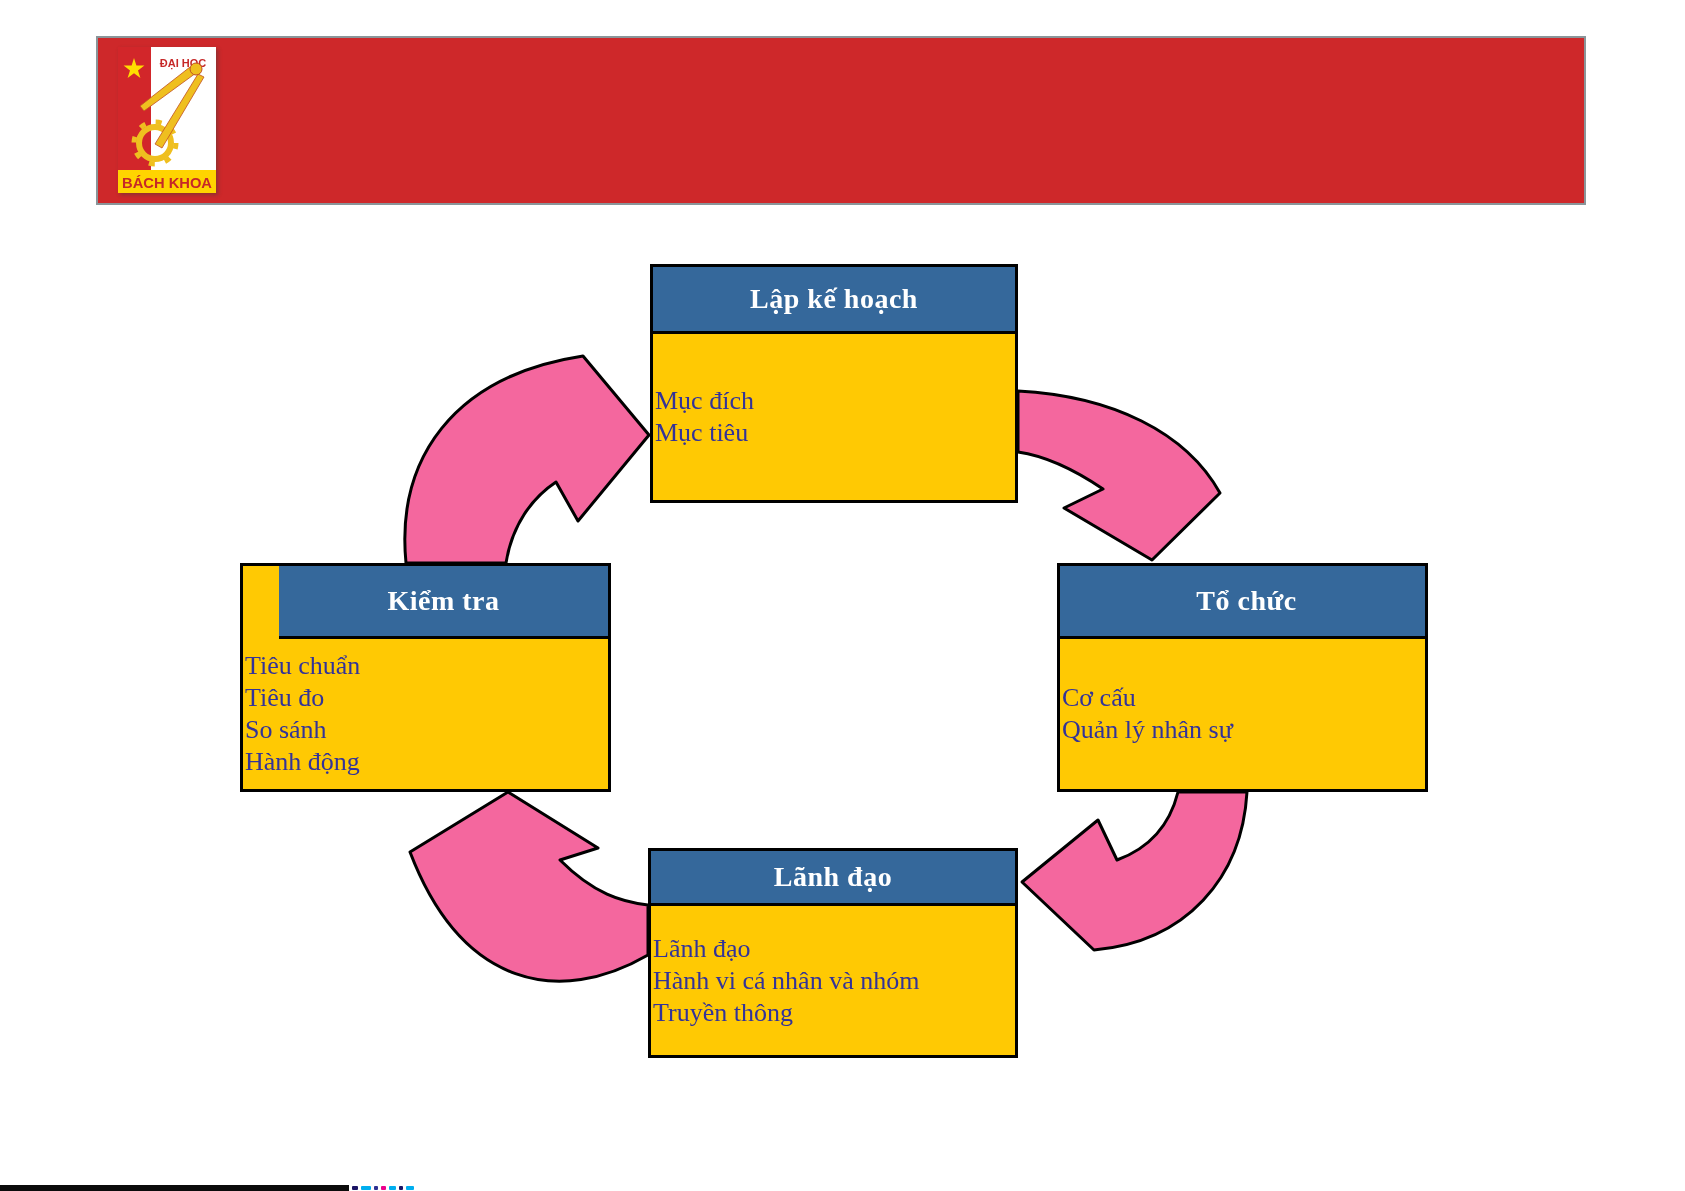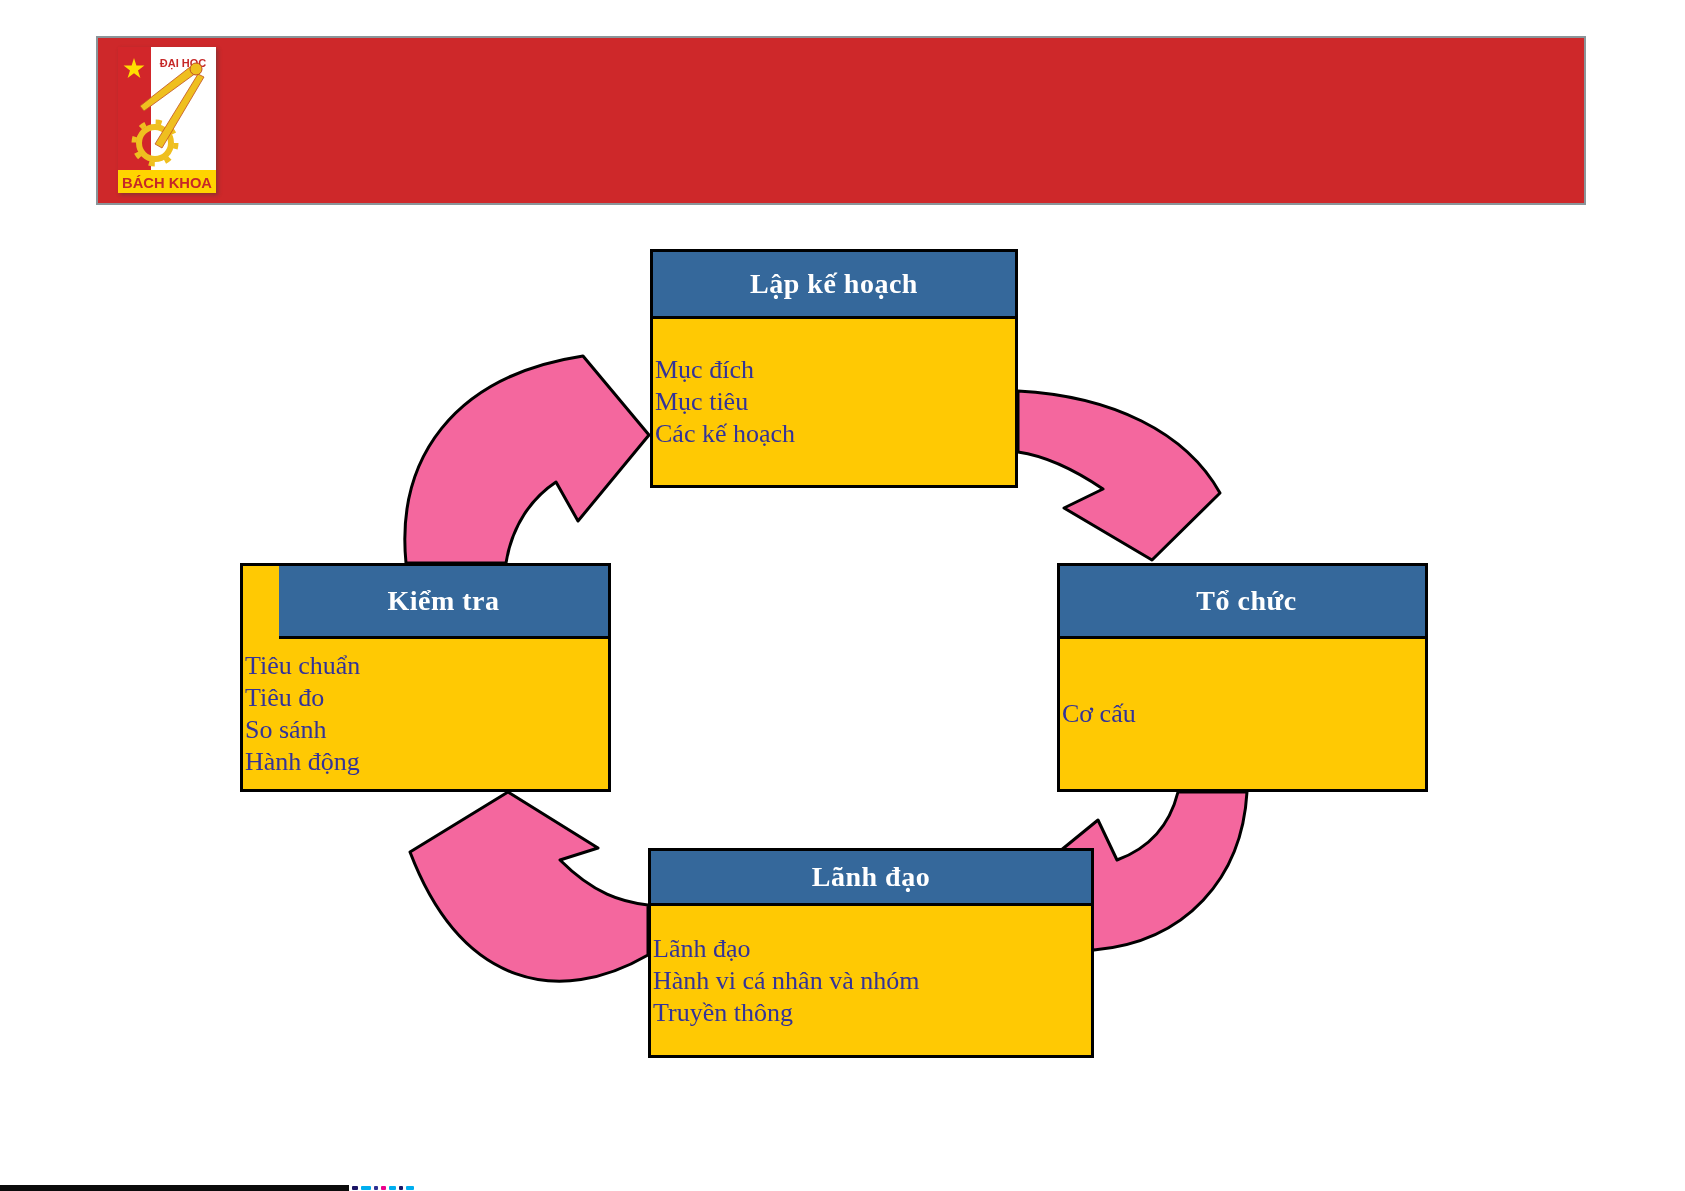--- a/index.html
+++ b/index.html
@@ -29,27 +29,27 @@
     color:#ffffff;display:flex;align-items:center;justify-content:center;
     font-weight:bold;font-size:28px;letter-spacing:.5px;
   }
   .box-body{
     display:flex;flex-direction:column;justify-content:center;
     padding-left:2px;color:#333399;font-size:26px;line-height:32px;
     height:calc(100% - var(--hh));
   }
   .box-line{white-space:nowrap;}
 
-  .box-planning   {left:650px; top:249px; width:368px; height:239px; --hh:67px;}
+  .box-planning   {left:650px; top:264px; width:368px; height:239px; --hh:67px;}
   .box-planning   .box-header{height:67px;}
   .box-organizing {left:1057px;top:563px; width:371px; height:229px; --hh:73px;}
   .box-organizing .box-header{height:73px;padding-left:8px;}
   .box-controlling{left:240px; top:563px; width:371px; height:229px; --hh:73px;}
   .box-controlling.box .box-header{height:73px;margin-left:36px;}
-  .box-leading    {left:648px; top:848px; width:446px; height:210px; --hh:55px;}
+  .box-leading    {left:648px; top:848px; width:370px; height:210px; --hh:55px;}
   .box-leading    .box-header{height:55px;}
 
   
   .arrow-layer{position:absolute;left:0;top:0;width:1685px;height:1191px;pointer-events:none;}
   .arrow-layer path{fill:#F4679E;stroke:#000;stroke-width:3;stroke-linejoin:round;}
 
   
   .footer-bar{position:absolute;left:0;top:1185px;width:349px;height:6px;background:#0b0b0b;}
   .footer-glitch{position:absolute;left:352px;top:1185px;height:6px;display:flex;gap:3px;align-items:center;}
   .footer-glitch i{display:block;height:4px;border-radius:1px;}
@@ -82,30 +82,30 @@
   <path d="M 648,955 C 560,1006 462,988 410,852 L 508,792 L 598,848 L 560,860 C 594,894 622,902 648,905 Z"></path>
 </svg>
 
 <div class="box box-planning">
   <div class="box-header">
     <span>Lập kế hoạch</span>
   </div>
   <div class="box-body">
     <div class="box-line">Mục đích</div>
     <div class="box-line">Mục tiêu</div>
-    <div class="box-line">Các kế hoạch</div>
   </div>
 </div>
 
 <div class="box box-organizing">
   <div class="box-header">
     <span>Tổ chức</span>
   </div>
   <div class="box-body">
     <div class="box-line">Cơ cấu</div>
+    <div class="box-line">Quản lý nhân sự</div>
   </div>
 </div>
 
 <div class="box box-leading">
   <div class="box-header">
     <span>Lãnh đạo</span>
   </div>
   <div class="box-body">
     <div class="box-line">Lãnh đạo</div>
     <div class="box-line">Hành vi cá nhân và nhóm</div>

